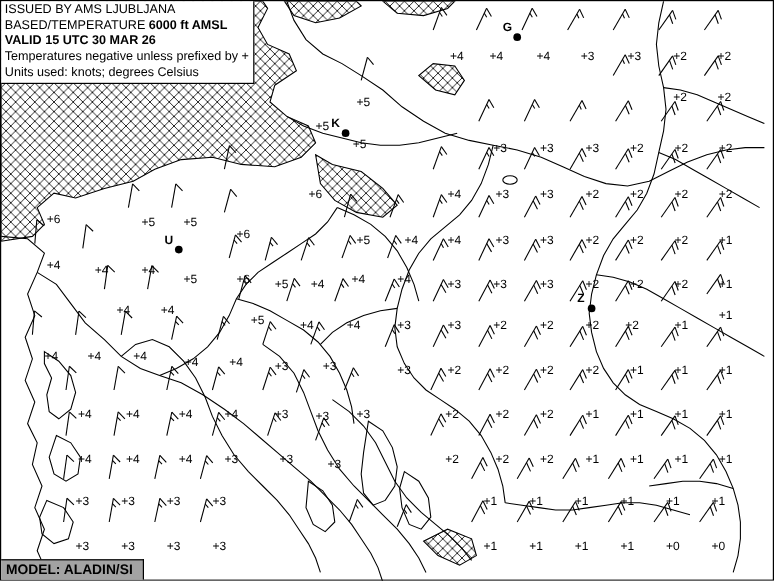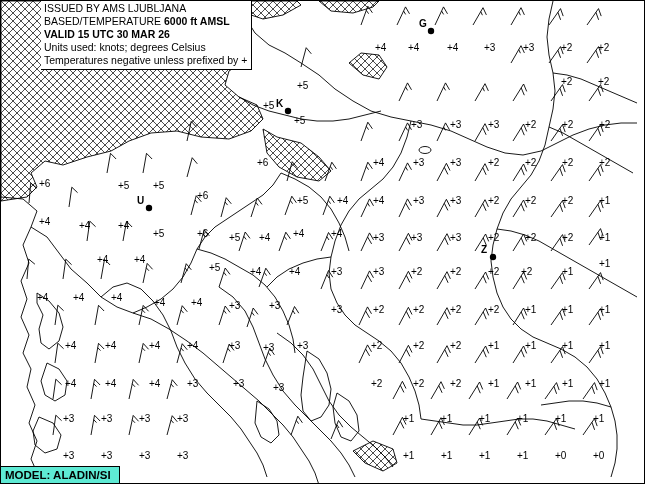--- a/index.html
+++ b/index.html
@@ -21,28 +21,27 @@
     position:absolute;
     left:0; top:0;
     background:#ffffff;
     border-right:1px solid #000;
     border-bottom:1px solid #000;
     padding:1px 4px 2px 3px;
     font-size:10.5px;
     line-height:13px;
     color:#000;
     white-space:nowrap;
-    margin-left:40px;
   }
   .hdr div { white-space:nowrap; }
   .hdr .b { font-weight:bold; }
   .footer {
     position:absolute;
     left:0; bottom:0;
-    background:#5eead4;
+    background:#a3a3a3;
     border-top:1px solid #000;
     border-right:1px solid #000;
     padding:2px 8px 2px 4px;
     font-size:11.5px;
     font-weight:bold;
     color:#000;
     white-space:nowrap;
   }
   .tempnum {
     position:absolute;
@@ -922,19 +921,19 @@
       <div class="stnlabel" style="left: 136px; top: 195px;">U</div>
       <div class="stnlabel" style="left: 480px; top: 244px;">Z</div>
     </div>
 
   <div class="hdr">
     <div>ISSUED BY AMS LJUBLJANA</div>
     <div>
       <span>BASED/TEMPERATURE </span><span class="b">6000 ft AMSL</span>
     </div>
     <div class="b">VALID 15 UTC 30 MAR 26</div>
+    <div>Temperatures negative unless prefixed by +</div>
     <div>Units used: knots; degrees Celsius</div>
-    <div>Temperatures negative unless prefixed by +</div>
   </div>
 
   <div class="footer">MODEL: ALADIN/SI</div>
 
 </div>
 
 </body></html>

